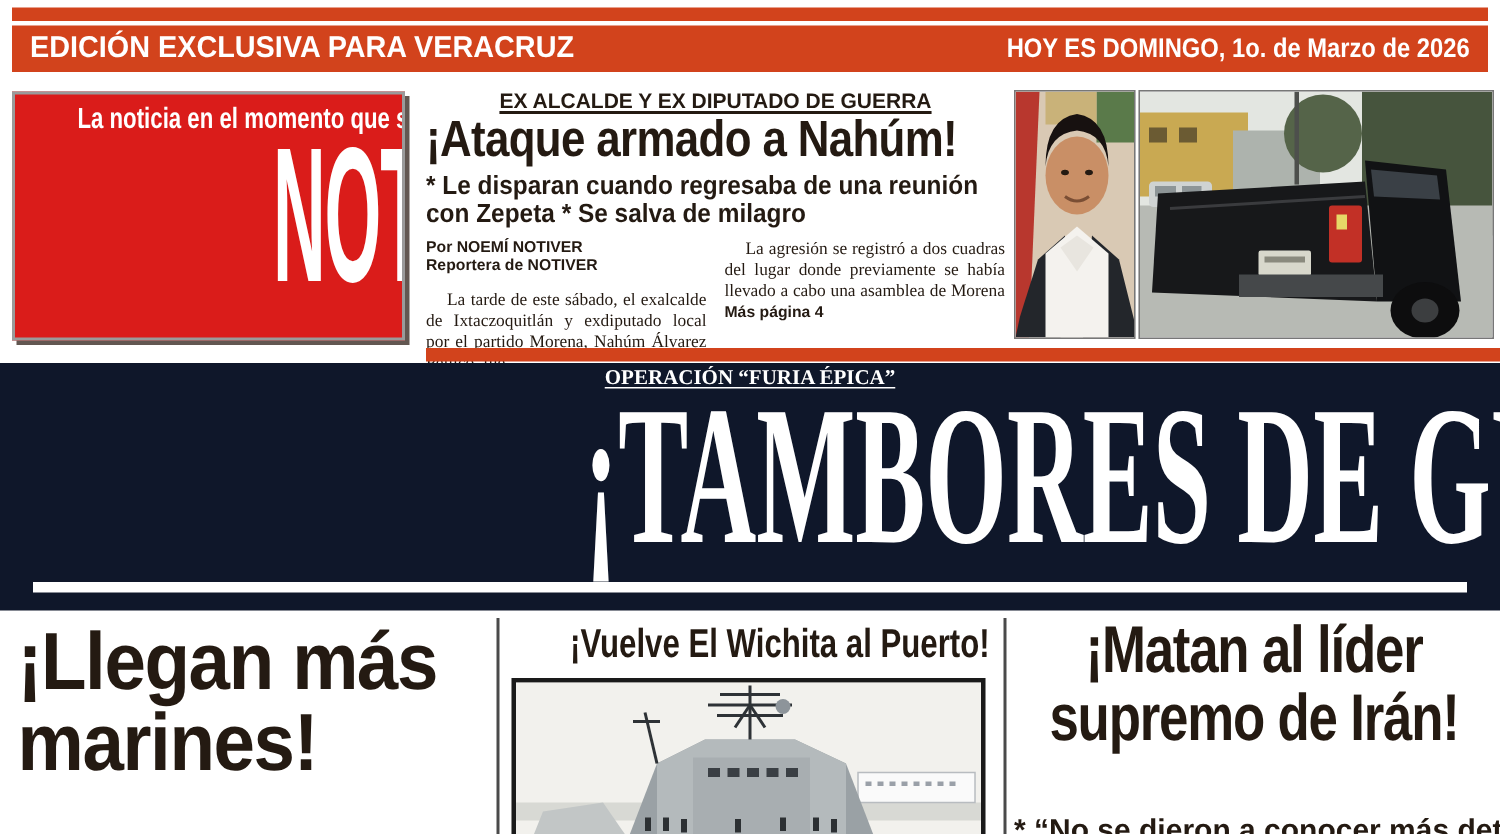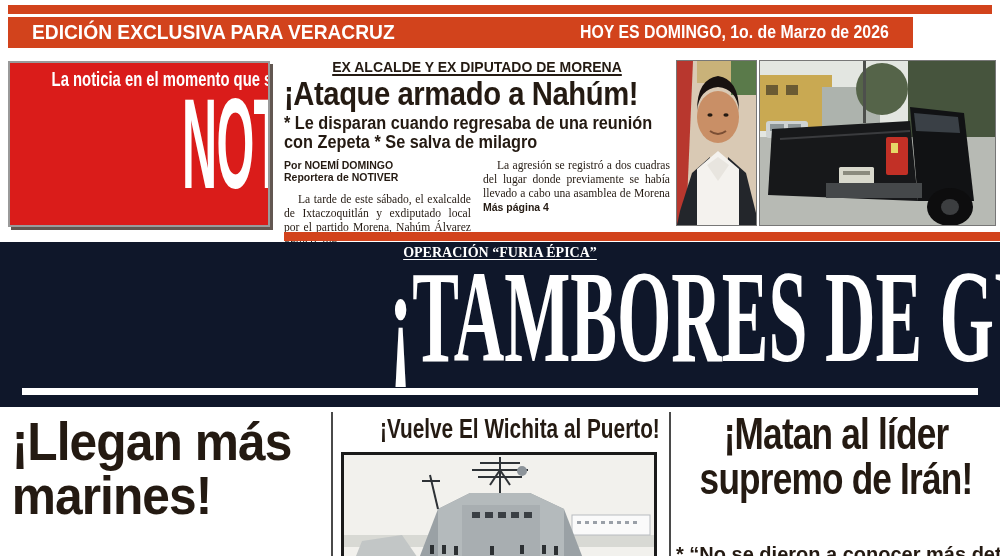--- a/index.html
+++ b/index.html
@@ -1,22 +1,22 @@
 <!DOCTYPE html>
 <html><head>
 <meta charset="utf-8">
 <style>
   html,body{margin:0;padding:0;background:#ffffff;}
   body{width:1000px;height:556px;overflow:hidden;position:relative;
        font-family:"Liberation Sans",sans-serif;color:#241a12;}
   .abs{position:absolute;}
   
   .strip1{left:8px;top:5px;width:984px;height:9px;background:#d2431c;}
-  .banner{left:8px;top:17px;width:905px;height:31px;background:#d2431c;
-          display:flex;justify-content:space-between;align-items:center;padding:0 24px;box-sizing:border-box;}
+  .banner{left:8px;top:17px;width:984px;height:31px;background:#d2431c;
+          display:flex;justify-content:space-between;align-items:center;padding:0 12px;box-sizing:border-box;}
   .banner span{color:#fff;font-weight:bold;white-space:nowrap;display:inline-block;}
   .banner .bl{font-size:20px;transform:scaleX(.96);transform-origin:left center;}
   .banner .br{font-size:18px;transform:scaleX(.88);transform-origin:right center;}
   
   .logo-box{left:8px;top:61px;width:262px;height:166px;background:#da1c1a;
             border:2px solid #9a9a9a;box-shadow:3px 3px 0 rgba(70,58,50,.85);
             box-sizing:border-box;text-align:center;overflow:hidden;}
   .tagline{color:#fff;font-weight:bold;font-size:19.5px;white-space:nowrap;display:inline-block;
            transform:scaleX(.76);transform-origin:center top;margin-top:5px;}
   .logo-word{color:#fff;font-weight:bold;font-size:128px;line-height:.92;white-space:nowrap;
@@ -73,27 +73,27 @@
   <span class="bl">EDICIÓN EXCLUSIVA PARA VERACRUZ</span>
   <span class="br">HOY ES DOMINGO, 1o. de Marzo de 2026</span>
 </div>
 
 <div class="abs logo-box">
   <div><span class="tagline">La noticia en el momento que sucede</span></div>
   <div><span class="logo-word">NOTIVER</span></div>
 </div>
 
 <div class="abs lead">
-  <div class="kicker"><span>EX ALCALDE Y EX DIPUTADO DE MORENA</span></div>
+  <div class="kicker"><span>EX ALCALDE Y EX DIPUTADO DE GUERRA</span></div>
   <div class="lead-headline"><span>¡Ataque armado a Nahúm!</span></div>
   <div class="lead-sub">* Le disparan cuando regresaba de una reunión con Zepeta * Se salva de milagro</div>
   <div class="lead-cols">
     <div class="lead-col">
       <div class="byline">
-        <div>Por NOEMÍ DOMINGO</div>
+        <div>Por NOEMÍ NOTIVER</div>
         <div>Reportera de NOTIVER</div>
       </div>
       <div class="indent">La tarde de este sábado, el exalcalde de Ixtaczoquitlán y exdiputado local por el partido Morena, Nahúm Álvarez Pellico, fue</div>
     </div>
     <div class="lead-col">
       <div class="indent"><span>La agresión se registró a dos cuadras del lugar donde previamente se había llevado a cabo una asamblea de Morena</span>
         <span class="more">Más página 4</span></div>
     </div>
   </div>
 </div>

